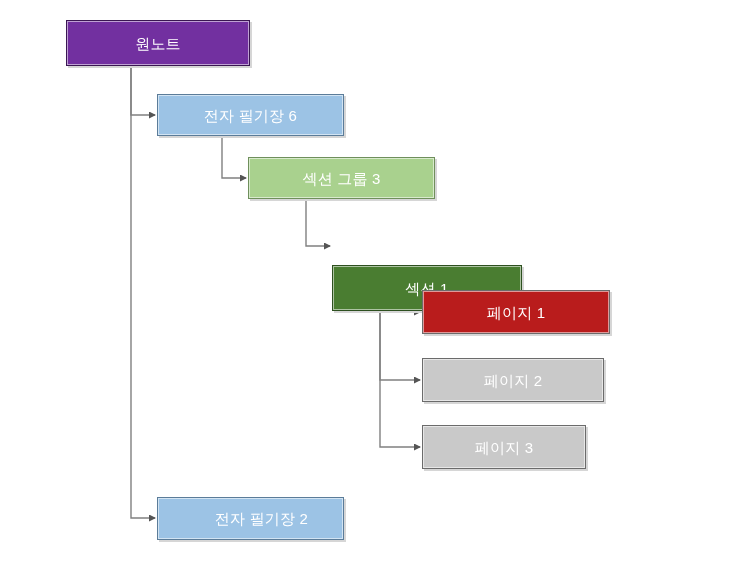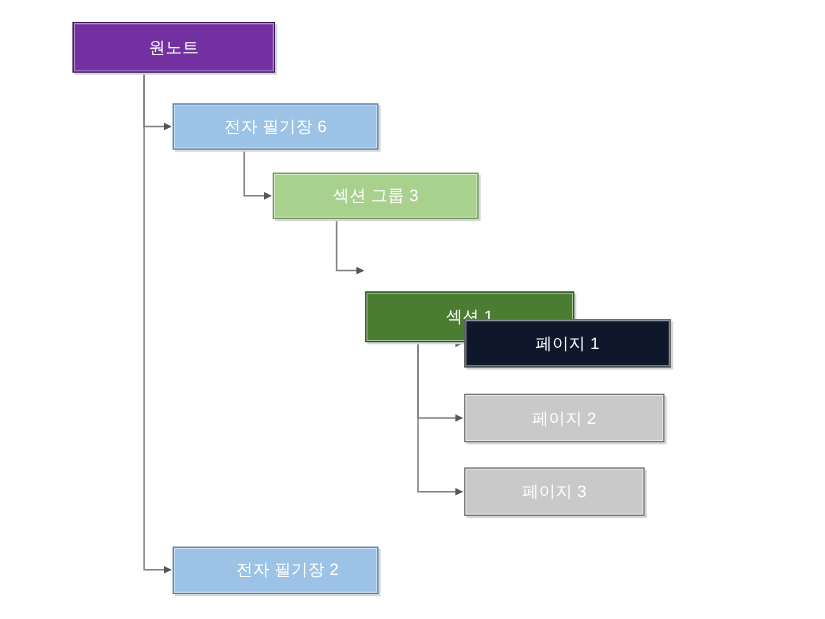--- a/index.html
+++ b/index.html
@@ -81,21 +81,21 @@
       </div>
       <div class="node n-notebook" style="left: 157px; top: 94px; width: 187px; height: 42px; background: rgb(156, 195, 229); border-color: rgb(91, 124, 153); color: rgb(255, 255, 255);">
         <span class="node-label">전자 필기장 6</span>
       </div>
       <div class="node n-secgroup" style="left: 248px; top: 157px; width: 187px; height: 42px; background: rgb(169, 209, 142); border-color: rgb(111, 143, 92); color: rgb(255, 255, 255);">
         <span class="node-label">섹션 그룹 3</span>
       </div>
       <div class="node n-section" style="left: 332px; top: 224px; width: 190px; height: 46px; background: rgb(74, 125, 49); border-color: rgb(46, 80, 32); color: rgb(255, 255, 255); margin-top: 41px;">
         <span class="node-label">섹션 1</span>
       </div>
-      <div class="node n-page" style="left: 422px; top: 290px; width: 188px; height: 44px; background: #0f172a; border-color: rgb(107, 107, 107); color: rgb(255, 255, 255); text-align: right;">
+      <div class="node n-page" style="left: 422px; top: 290px; width: 188px; height: 44px; background: #b91c1c; border-color: rgb(107, 107, 107); color: rgb(255, 255, 255); text-align: right;">
         <span class="node-label">페이지 1</span>
       </div>
       <div class="node n-page" style="left: 422px; top: 358px; width: 182px; height: 44px; background: rgb(201, 201, 201); border-color: rgb(107, 107, 107); color: rgb(255, 255, 255);">
         <span class="node-label">페이지 2</span>
       </div>
       <div class="node n-page" style="left: 422px; top: 425px; width: 164px; height: 44px; background: rgb(201, 201, 201); border-color: rgb(107, 107, 107); color: rgb(255, 255, 255);">
         <span class="node-label">페이지 3</span>
       </div>
       <div class="node n-notebook" style="left: 157px; top: 497px; width: 187px; height: 43px; background: rgb(156, 195, 229); border-color: rgb(91, 124, 153); color: rgb(255, 255, 255); padding-left: 22px;">
         <span class="node-label">전자 필기장 2</span>

